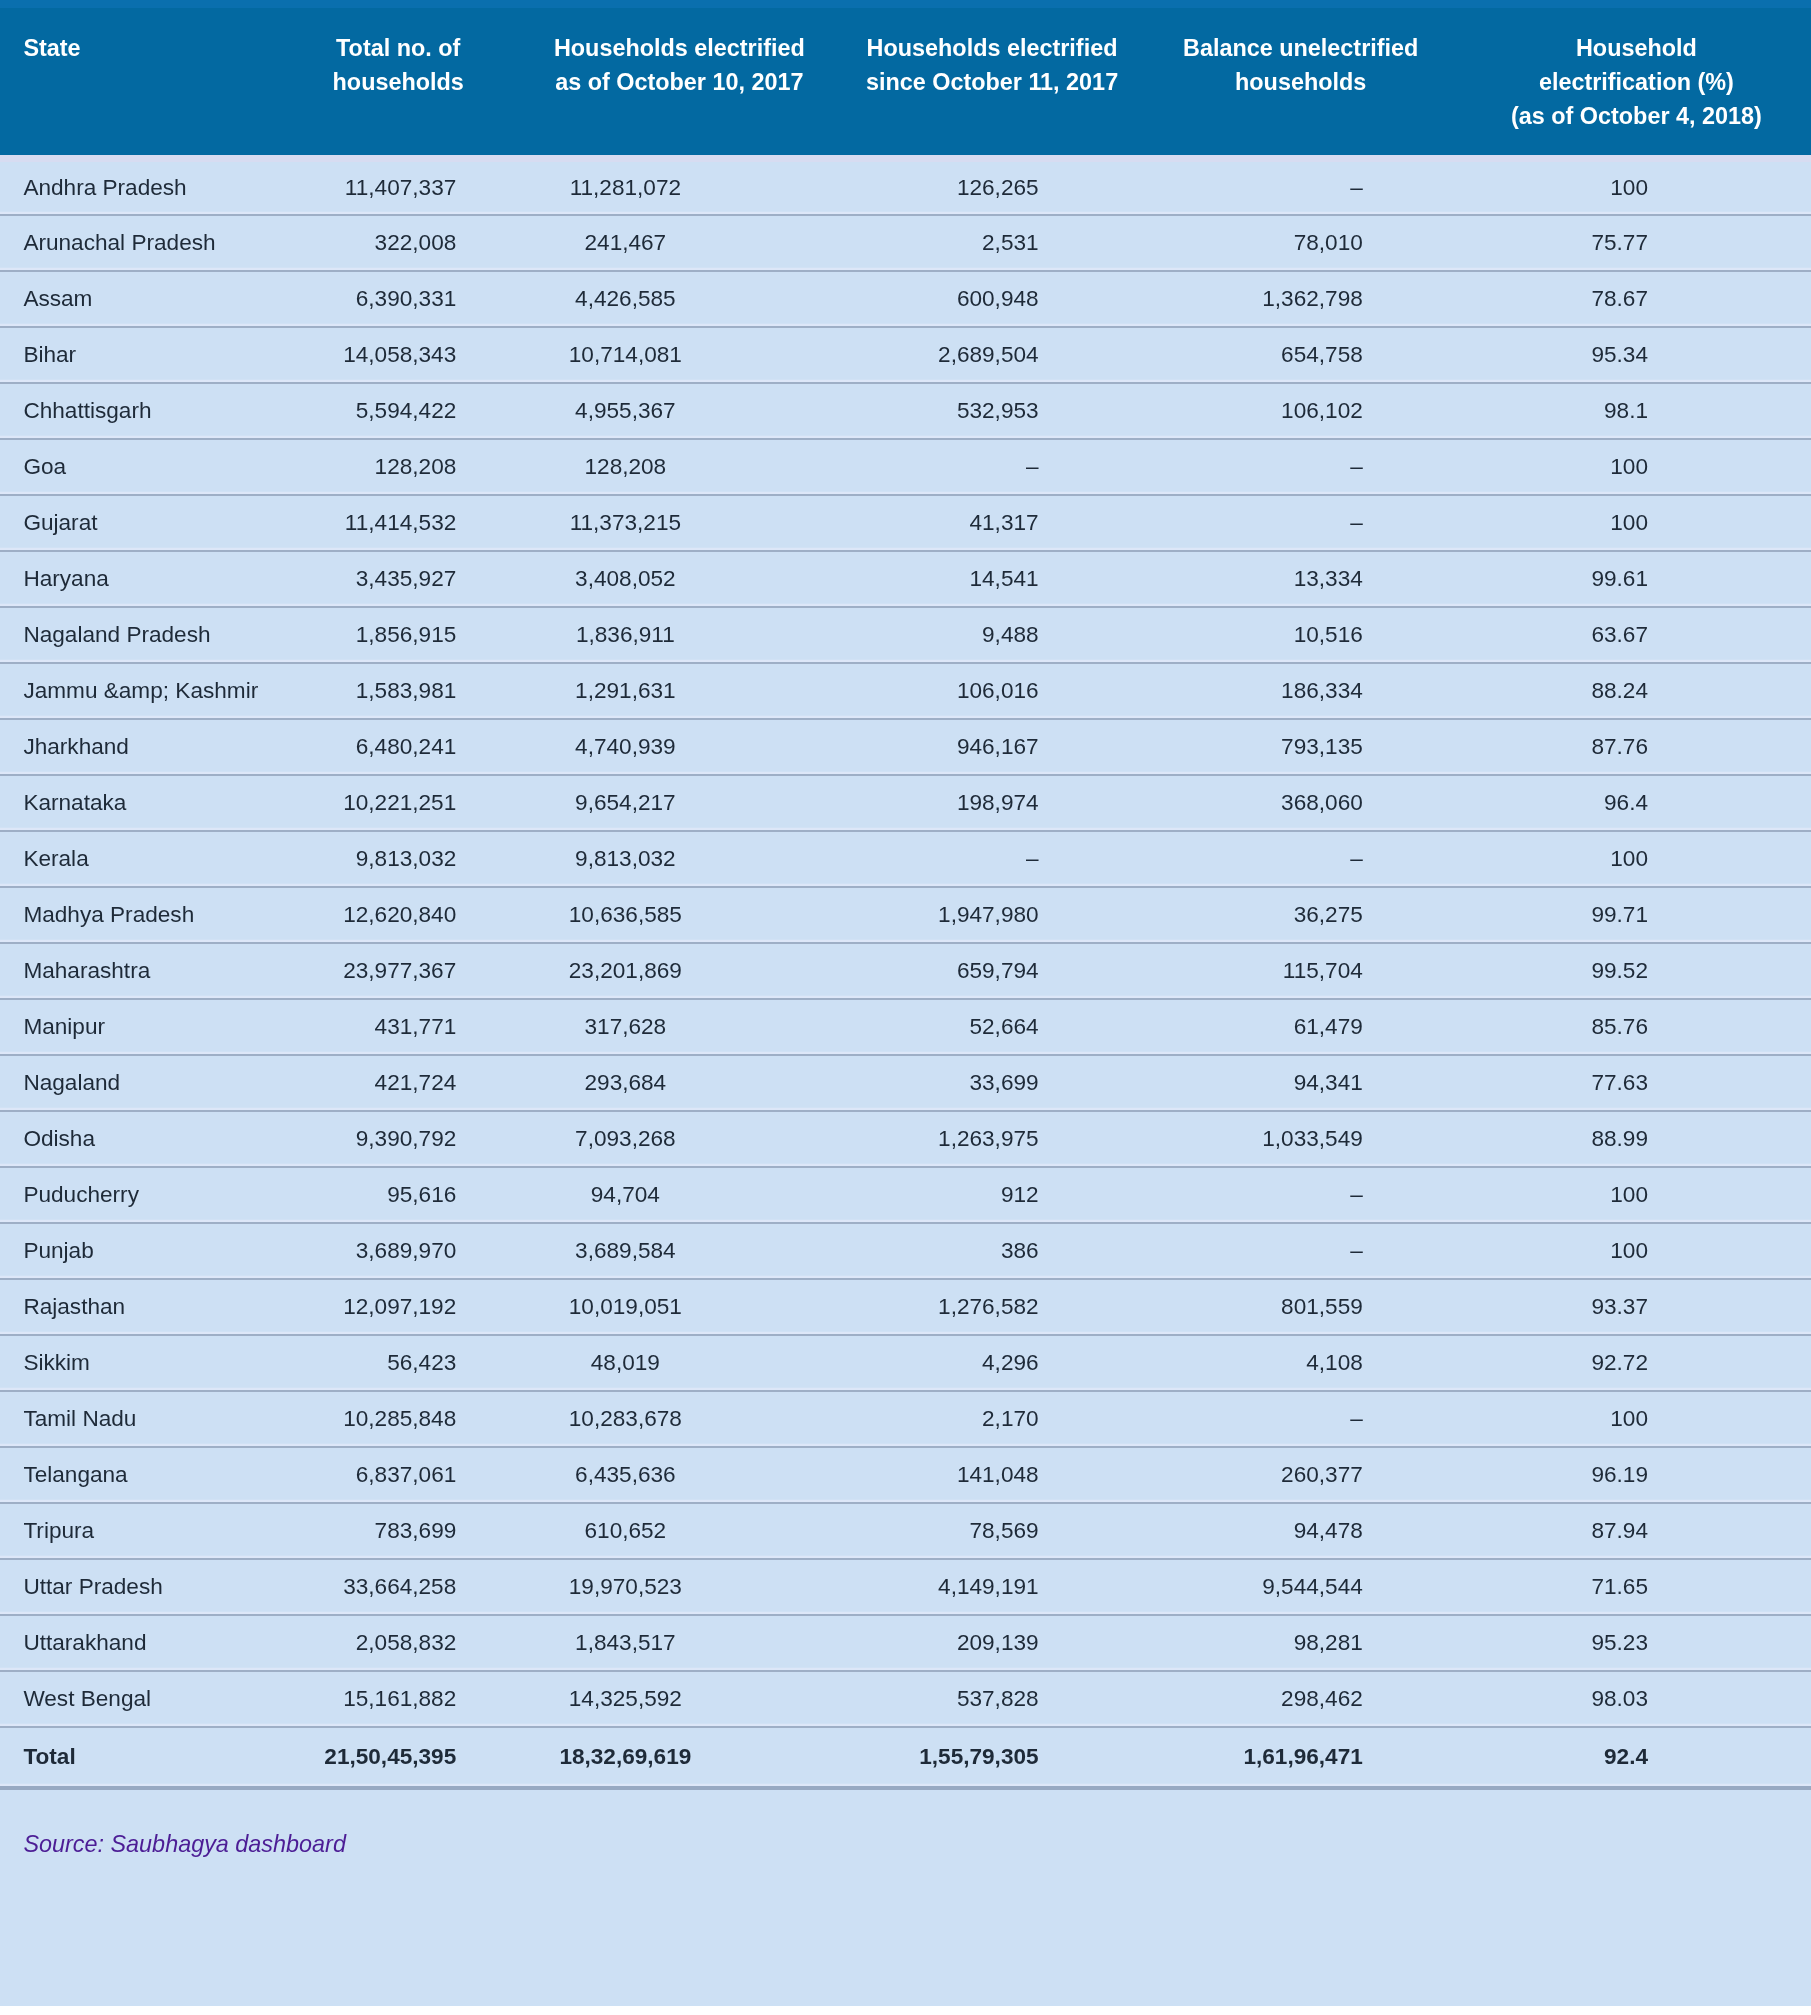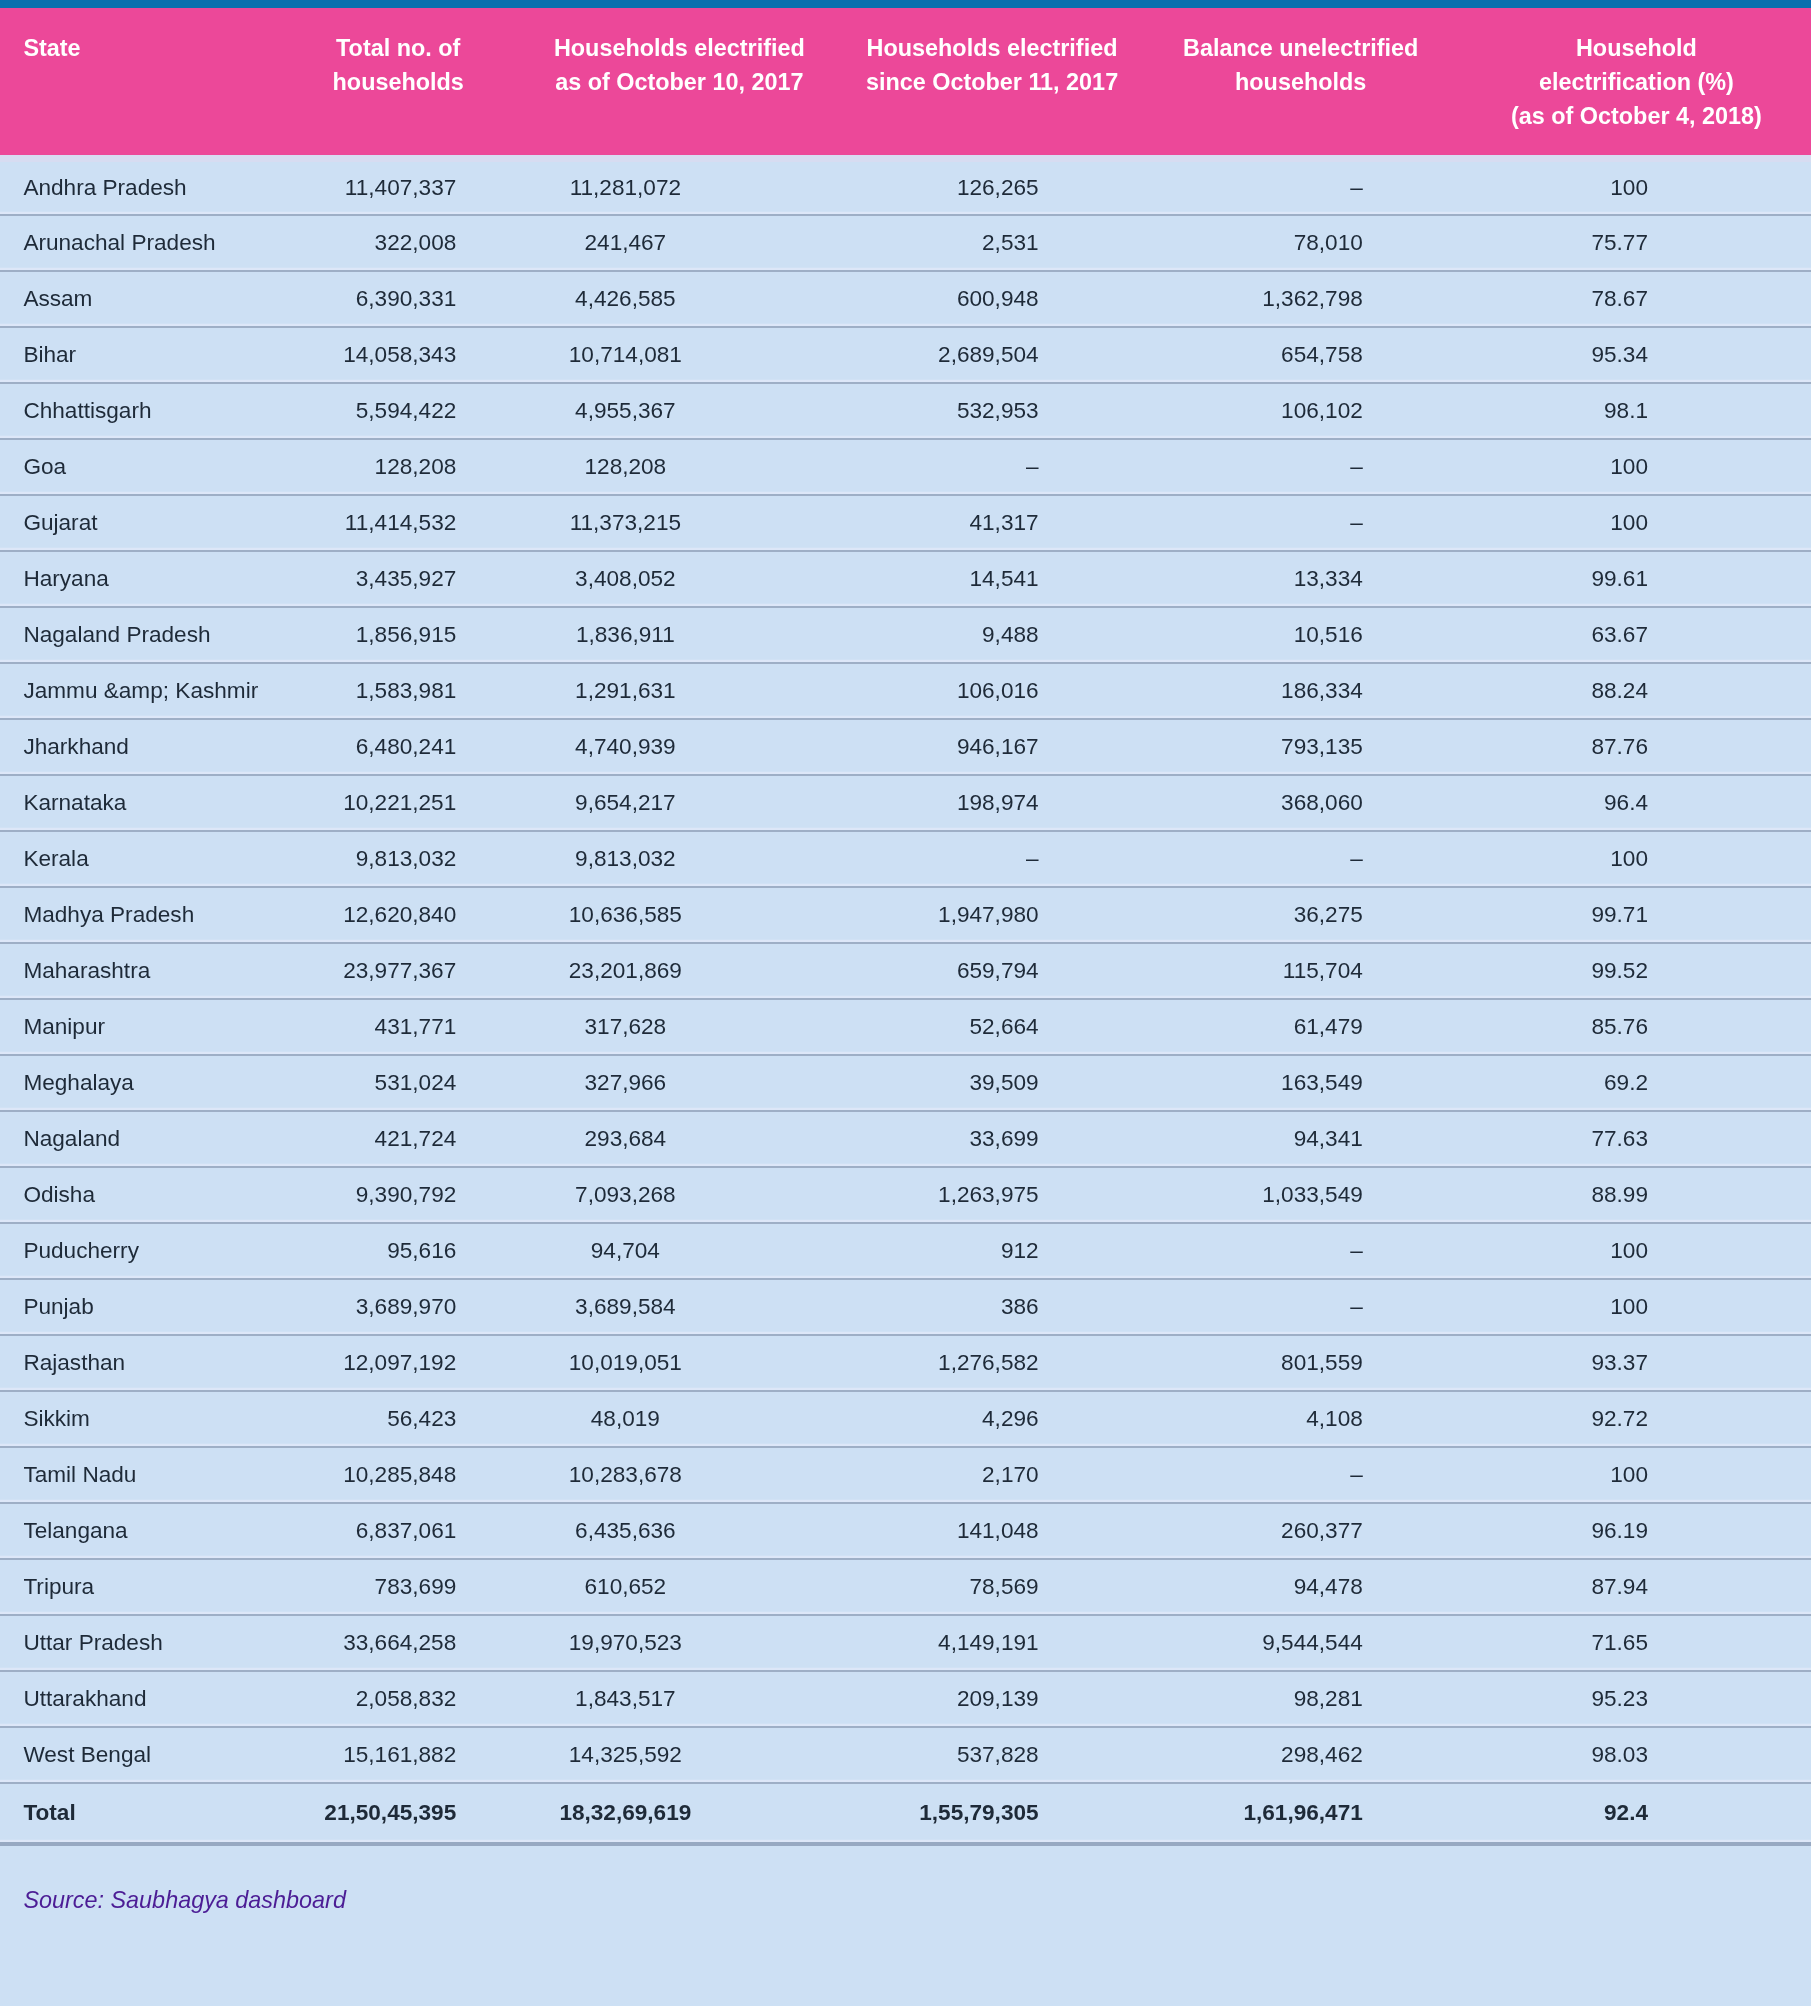--- a/index.html
+++ b/index.html
@@ -19,21 +19,21 @@
     width: 100%;
     height: 7.8px;
     background: #0a6fae;
   }
   table.data {
     width: 1812px;
     border-collapse: collapse;
     table-layout: fixed;
   }
   thead th {
-    background: #ec4899;
+    background: #0369a1;
     color: #ffffff;
     font-weight: bold;
     font-size: 23.4px;
     line-height: 34px;
     vertical-align: top;
     padding-top: 23.4px;
     padding-bottom: 22px;
     height: 137px;
     box-sizing: border-box;
     white-space: pre-line;
@@ -237,28 +237,20 @@
       </tr>
       <tr>
         <td class="state">Manipur</td>
         <td class="num c1">431,771</td>
         <td class="num c2">317,628</td>
         <td class="num c3">52,664</td>
         <td class="num c4">61,479</td>
         <td class="num c5">85.76</td>
       </tr>
       <tr>
-        <td class="state">Meghalaya</td>
-        <td class="num c1">531,024</td>
-        <td class="num c2">327,966</td>
-        <td class="num c3">39,509</td>
-        <td class="num c4">163,549</td>
-        <td class="num c5">69.2</td>
-      </tr>
-      <tr>
         <td class="state">Nagaland</td>
         <td class="num c1">421,724</td>
         <td class="num c2">293,684</td>
         <td class="num c3">33,699</td>
         <td class="num c4">94,341</td>
         <td class="num c5">77.63</td>
       </tr>
       <tr>
         <td class="state">Odisha</td>
         <td class="num c1">9,390,792</td>

